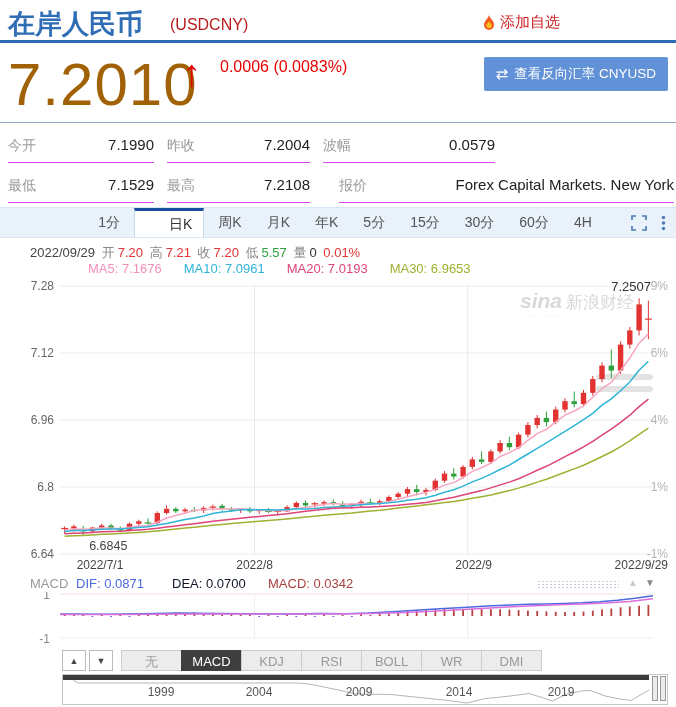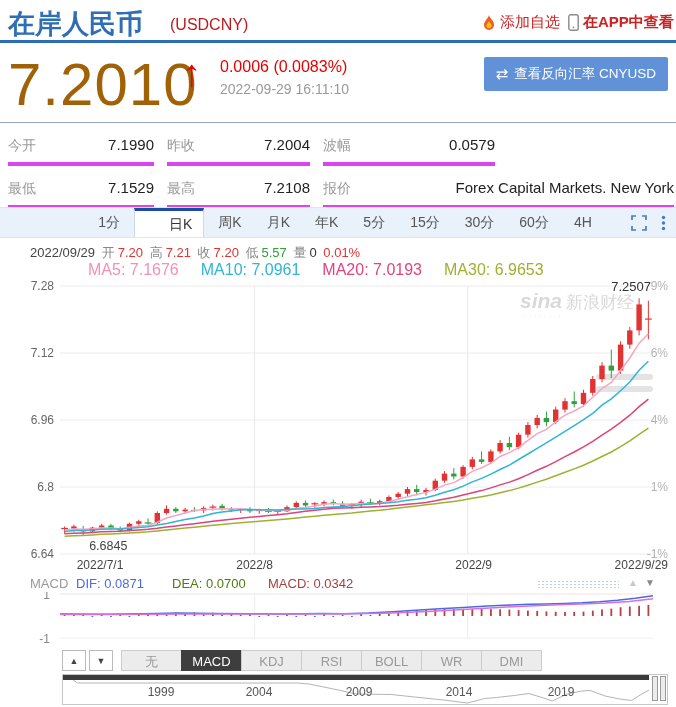--- a/index.html
+++ b/index.html
@@ -16,45 +16,45 @@
   .price-num{position:absolute;left:8px;top:50px;font-size:60px;font-weight:normal;color:#a16207;letter-spacing:1px;}
   .price-arrow{position:absolute;left:182px;top:52px;font-size:38px;font-weight:bold;color:#e60000;}
   .q-change{position:absolute;left:220px;top:58px;font-size:16px;color:#e60000;}
   .q-time{position:absolute;left:220px;top:81px;font-size:14px;color:#9a9a9a;}
   .reverse-btn{position:absolute;right:8px;top:57px;background:#6191d6;color:#fff;font-size:13.5px;
      padding:8px 12px;border:0;border-radius:2px;display:flex;align-items:center;gap:6px;cursor:pointer;}
   .reverse-btn .swap{font-size:15px;}
   
   .stats{position:absolute;left:0;top:122px;width:676px;border-top:1px solid #93abc5;box-sizing:border-box;padding:0 8px;}
   .srow{display:grid;grid-template-columns:146px 143px 172px 166px;column-gap:13px;}
-  .cell{display:flex;justify-content:space-between;align-items:baseline;padding:13px 0 7px;border-bottom:4px solid #d946ef;}
-  .cell.wide{grid-column:3 / span 2;}
+  .cell{display:flex;justify-content:space-between;align-items:baseline;padding:13px 0 7px;border-bottom:1px solid #d946ef;}
+  .cell.wide{grid-column:3 / span 2;margin-left:16px;}
   .slabel{font-size:14px;color:#999;}
   .svalue{font-size:15px;color:#222;}
   
   .ptabs{position:absolute;left:0;top:207px;width:676px;height:31px;background:#e9f1fb;
      border-top:1px solid #d9e6f3;border-bottom:1px solid #d9e6f3;box-sizing:border-box;display:flex;justify-content:center;}
   .ptab{padding:0 11px;line-height:29px;font-size:14px;color:#555;margin-left:3px;cursor:pointer;}
   .ptab.first{margin-left:14px;}
   .ptab.active{background:#fff;border-top:3px solid #1a4fa0;border-left:1px solid #c9daee;border-right:1px solid #c9daee;
      line-height:26px;color:#333;padding-left:34px;}
   .chart-icons{position:absolute;right:10px;top:215px;display:flex;gap:14px;align-items:center;}
   
   .ohlc{position:absolute;left:30px;top:244px;font-size:13px;color:#888;}
   .ohlc .dt{color:#444;}
   .ohlc .red{color:#e23333;} .ohlc .grn{color:#2fa13c;} .ohlc .drk{color:#333;}
   .ohlc span{margin-right:3px;}
-  .ma-legend{position:absolute;left:88px;top:261px;font-size:16px;}
+  .ma-legend{position:absolute;left:88px;top:261px;font-size:13px;}
   .ma-legend span{margin-right:22px;}
   
   #main-chart{position:absolute;left:0;top:278px;}
   .macd-head{position:absolute;left:0;top:576px;width:676px;height:16px;font-size:13px;}
   .macd-head .t{position:absolute;left:30px;color:#999;}
   .macd-head .dif{position:absolute;left:76px;color:#4d6be0;}
-  .macd-head .dea{position:absolute;left:172px;color:#4d7c0f;}
+  .macd-head .dea{position:absolute;left:172px;color:#0f172a;}
   .macd-head .mv{position:absolute;left:268px;color:#a84040;}
   .drag-dots{position:absolute;left:537px;top:4px;width:82px;height:9px;
      background-image:radial-gradient(#c4cfdd 1px,transparent 1.2px);background-size:4px 3px;}
   .tri-up{position:absolute;left:628px;top:1px;font-size:10px;color:#c9c9c9;}
   .tri-dn{position:absolute;left:645px;top:1px;font-size:10px;color:#8a8a8a;}
   #macd-chart{position:absolute;left:0;top:592px;}
   
   .itabs{position:absolute;left:62px;top:650px;display:flex;}
   .ibtn{width:24px;height:21px;line-height:21px;text-align:center;font-size:9px;color:#444;background:#fff;
      border:1px solid #bbb;margin-right:3px;cursor:pointer;box-sizing:border-box;}
@@ -76,33 +76,25 @@
   <div class="header">
     <span class="title">在岸人民币</span>
     <span class="symbol">(USDCNY)</span>
     <a class="hlink add-watch">
       <svg width="14" height="16" viewBox="0 0 14 16">
         <path d="M7 0C8 4 12 5.2 12 10a5 5 0 0 1-10 0C2 6 6 4 7 0Z" fill="#f55a1e"></path>
         <path d="M7 6c.6 2 2.6 2.6 2.6 4.6a2.6 2.6 0 0 1-5.2 0C4.4 8.4 6.4 7.8 7 6Z" fill="#fcc11e"></path>
       </svg>
       <span>添加自选</span>
     </a>
-    <a class="hlink view-app">
-      <svg width="11" height="17" viewBox="0 0 11 17">
-        <rect x="0.8" y="0.8" width="9.4" height="15.4" rx="2" fill="none" stroke="#8a8a8a" stroke-width="1.4"></rect>
-        <circle cx="5.5" cy="13.4" r="0.9" fill="#8a8a8a"></circle>
-      </svg>
-      <span>在APP中查看</span>
-    </a>
   </div>
 
   <div class="price-num">7.2010</div>
   <div class="price-arrow">↑</div>
   <div class="q-change">0.0006 (0.0083%)</div>
-  <div class="q-time">2022-09-29 16:11:10</div>
   <button class="reverse-btn">
     <span class="swap">⇄</span>
     <span>查看反向汇率 CNYUSD</span>
   </button>
 
   <div class="stats" id="stats-grid">
       <div class="srow">
         <div class="cell">
           <span class="slabel">今开</span>
           <span class="svalue">7.1990</span>

